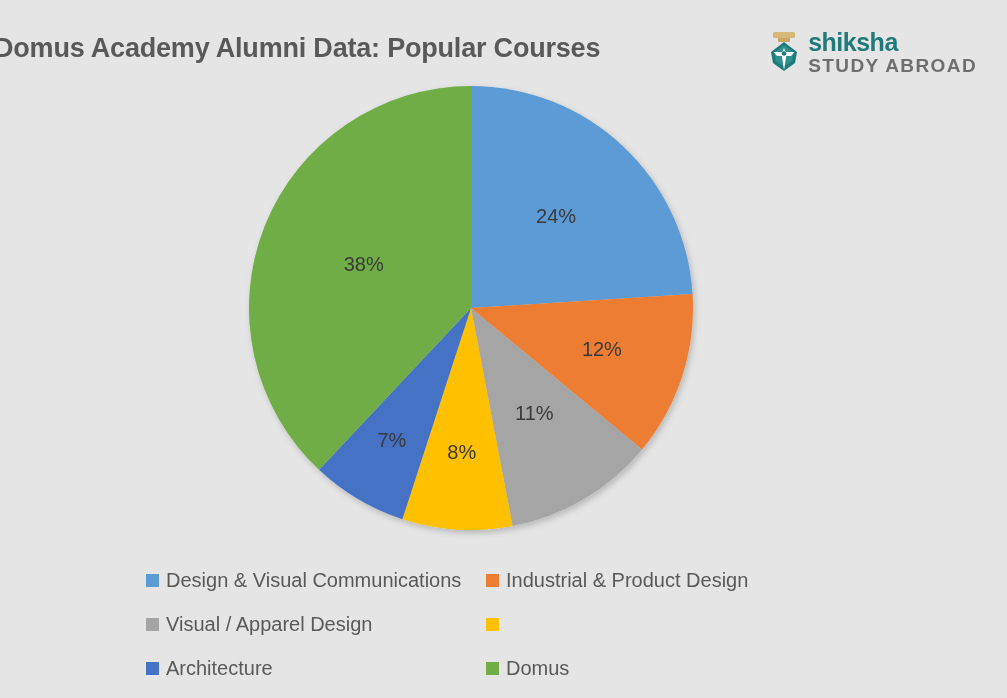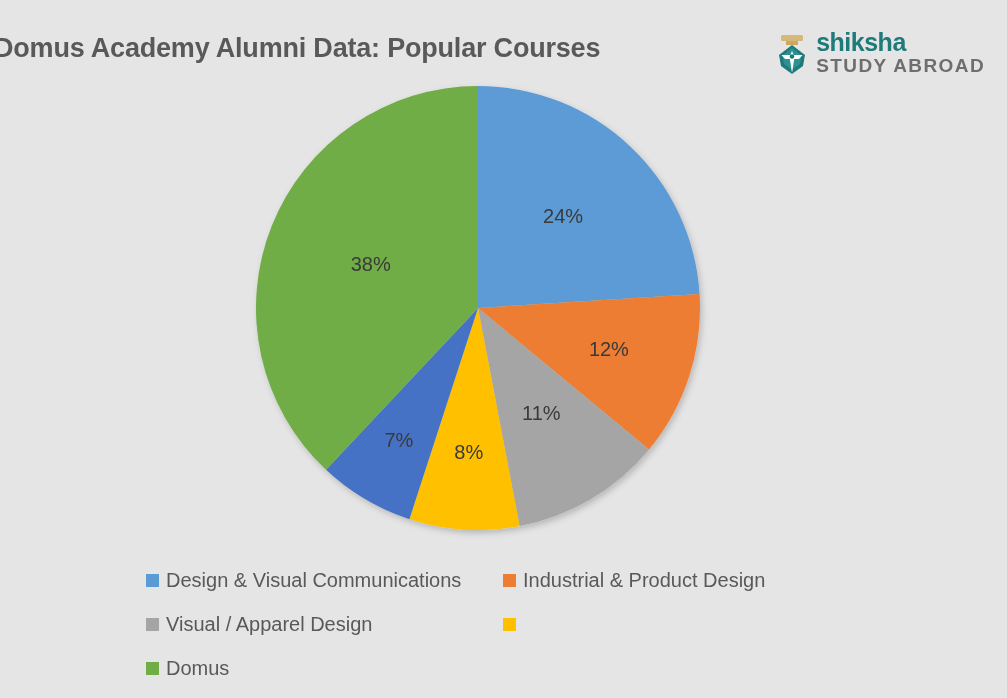--- a/index.html
+++ b/index.html
@@ -29,24 +29,24 @@
     font-weight: bold;
     color: #595959;
     letter-spacing: -0.2px;
     white-space: nowrap;
     line-height: 34px;
   }
 
   
   #logo {
     position: absolute;
-    right: 22px;
+    right: 30px;
     top: 30px;
     display: flex;
-    align-items: flex-end;
+    align-items: flex-start;
     gap: 7px;
   }
   #logo-mark { display:block; }
   #logo-words { display: flex; flex-direction: column; line-height: 1; }
   #logo-name {
     font-size: 25px;
     font-weight: bold;
     color: #1F7A7A;
     letter-spacing: -0.5px;
     margin-bottom: 1px;
@@ -54,21 +54,21 @@
   #logo-tagline {
     font-size: 19px;
     font-weight: bold;
     color: #6E6E6E;
     letter-spacing: 1.4px;
   }
 
   
   #pie-wrap {
     position: absolute;
-    left: 250px;
+    left: 243px;
     top: 80px;
     width: 460px;
     height: 460px;
   }
   #pie-svg { display: block; width: 460px; height: 460px; }
 
   .slice-label {
     font-family: "Liberation Sans", sans-serif;
     font-size: 20px;
     fill: #3A3A3A;
@@ -79,21 +79,20 @@
   
   #legend {
     position: absolute;
     left: 146px;
     top: 558px;
     width: 700px;
   }
   .legend-row {
     display: flex;
     height: 44px;
-    gap: 17px;
   }
   .legend-item {
     display: flex;
     align-items: center;
   }
   .legend-item.col1 { width: 340px; }
   .legend-swatch {
     width: 13px;
     height: 13px;
     margin-right: 7px;
@@ -181,20 +180,24 @@
       <div class="legend-item col1">
         <span class="legend-swatch" style="background:#A5A5A5"></span>
         <span class="legend-text">Visual / Apparel Design</span>
       </div>
       <div class="legend-item">
         <span class="legend-swatch" style="background:#FFC000"></span>
       </div>
     </div>
 
     <div class="legend-row">
+      <div class="legend-item col1">
+        <span class="legend-swatch" style="background:#4472C4"></span>
+        <span class="legend-text">Architecture</span>
+      </div>
       <div class="legend-item">
         <span class="legend-swatch" style="background:#70AD47"></span>
         <span class="legend-text">Domus</span>
       </div>
     </div>
 
   </div>
 
   <div id="bottom-rule"></div>
 

